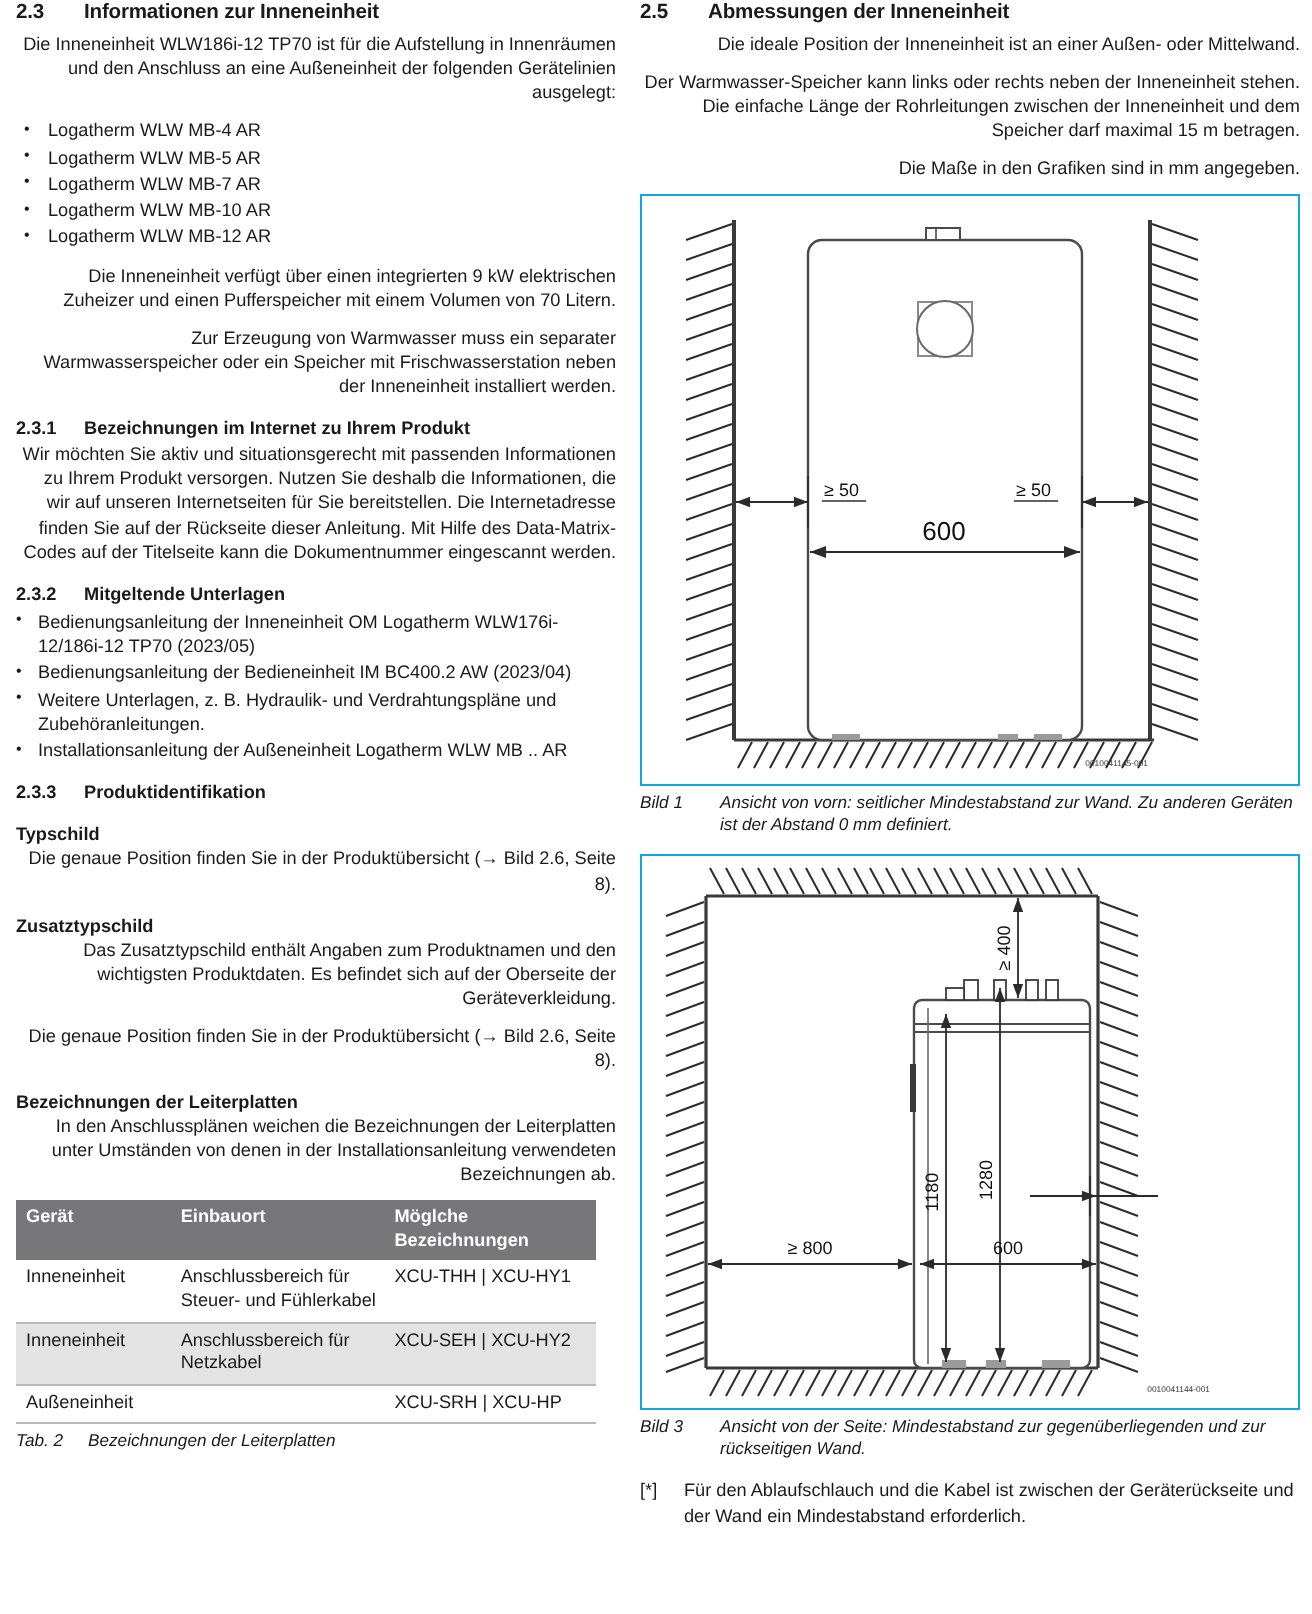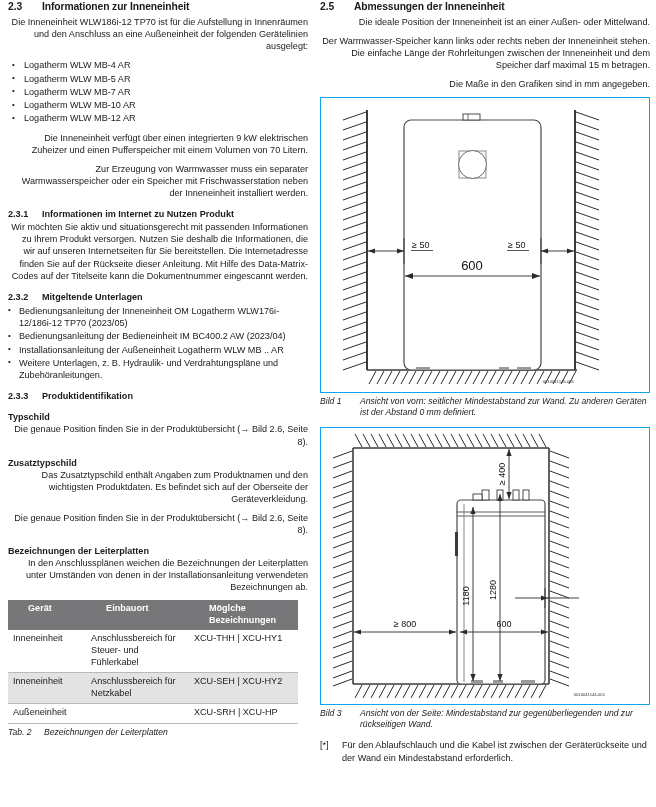--- a/index.html
+++ b/index.html
@@ -29,21 +29,21 @@
   ul{margin:2px 0 7px 0;padding:0;list-style:none;}
   li{font-size:9.1px;line-height:12.3px;position:relative;padding-left:16px;margin-bottom:1px;}
   li:before{content:"\2022";position:absolute;left:4px;top:-0.5px;font-size:8px;}
   li.wide{padding-left:11px;}
   li.wide:before{left:0px;}
 
   
   table.lp{border-collapse:collapse;width:290px;margin-top:5px;}
   table.lp th{
     background:#77777a;color:#ffffff;font-size:9.1px;font-weight:bold;
-    text-align:left;padding:3px 4px 4px 20px;vertical-align:top;line-height:11.5px;
+    text-align:left;padding:3px 4px 4px 5px;vertical-align:top;line-height:11.5px;
     border:none;
   }
   table.lp td{
     font-size:9.1px;padding:3px 4px 4px 5px;vertical-align:top;line-height:11.6px;
     border-bottom:1px solid #b9b9b9;
   }
   table.lp tr.alt td{background:#e3e3e3;}
   .c1{width:74px;}
   .c2{width:108px;}
   .c3{width:108px;}
@@ -78,32 +78,32 @@
       <li>Logatherm WLW MB-5 AR</li>
       <li>Logatherm WLW MB-7 AR</li>
       <li>Logatherm WLW MB-10 AR</li>
       <li>Logatherm WLW MB-12 AR</li>
     </ul>
 
     <p>Die Inneneinheit verfügt über einen integrierten 9 kW elektrischen Zuheizer und einen Pufferspeicher mit einem Volumen von 70 Litern.</p>
     <p>Zur Erzeugung von Warmwasser muss ein separater Warmwasserspeicher oder ein Speicher mit Frischwasserstation neben der Inneneinheit installiert werden.</p>
 
     <h3 class="sub">
-      <span class="num">2.3.1</span><span>Informationen im Internet zu Nutzen Produkt</span>
+      <span class="num">2.3.1</span><span>Bezeichnungen im Internet zu Ihrem Produkt</span>
     </h3>
     <p>Wir möchten Sie aktiv und situationsgerecht mit passenden Informationen zu Ihrem Produkt versorgen. Nutzen Sie deshalb die Informationen, die wir auf unseren Internetseiten für Sie bereitstellen. Die Internetadresse finden Sie auf der Rückseite dieser Anleitung. Mit Hilfe des Data-Matrix-Codes auf der Titelseite kann die Dokumentnummer eingescannt werden.</p>
 
     <h3 class="sub">
       <span class="num">2.3.2</span><span>Mitgeltende Unterlagen</span>
     </h3>
     <ul>
       <li class="wide">Bedienungsanleitung der Inneneinheit OM Logatherm WLW176i-12/186i-12 TP70 (2023/05)</li>
       <li class="wide">Bedienungsanleitung der Bedieneinheit IM BC400.2 AW (2023/04)</li>
+      <li class="wide">Weitere Unterlagen, z. B. Hydraulik- und Verdrahtungspläne und Zubehöranleitungen.</li>
       <li class="wide">Installationsanleitung der Außeneinheit Logatherm WLW MB .. AR</li>
-      <li class="wide">Weitere Unterlagen, z. B. Hydraulik- und Verdrahtungspläne und Zubehöranleitungen.</li>
     </ul>
 
     <h3 class="sub">
       <span class="num">2.3.3</span><span>Produktidentifikation</span>
     </h3>
 
     <h4 class="run">Typschild</h4>
     <p>Die genaue Position finden Sie in der Produktübersicht (→ Bild 2.6, Seite 8).</p>
 
     <h4 class="run">Zusatztypschild</h4>

